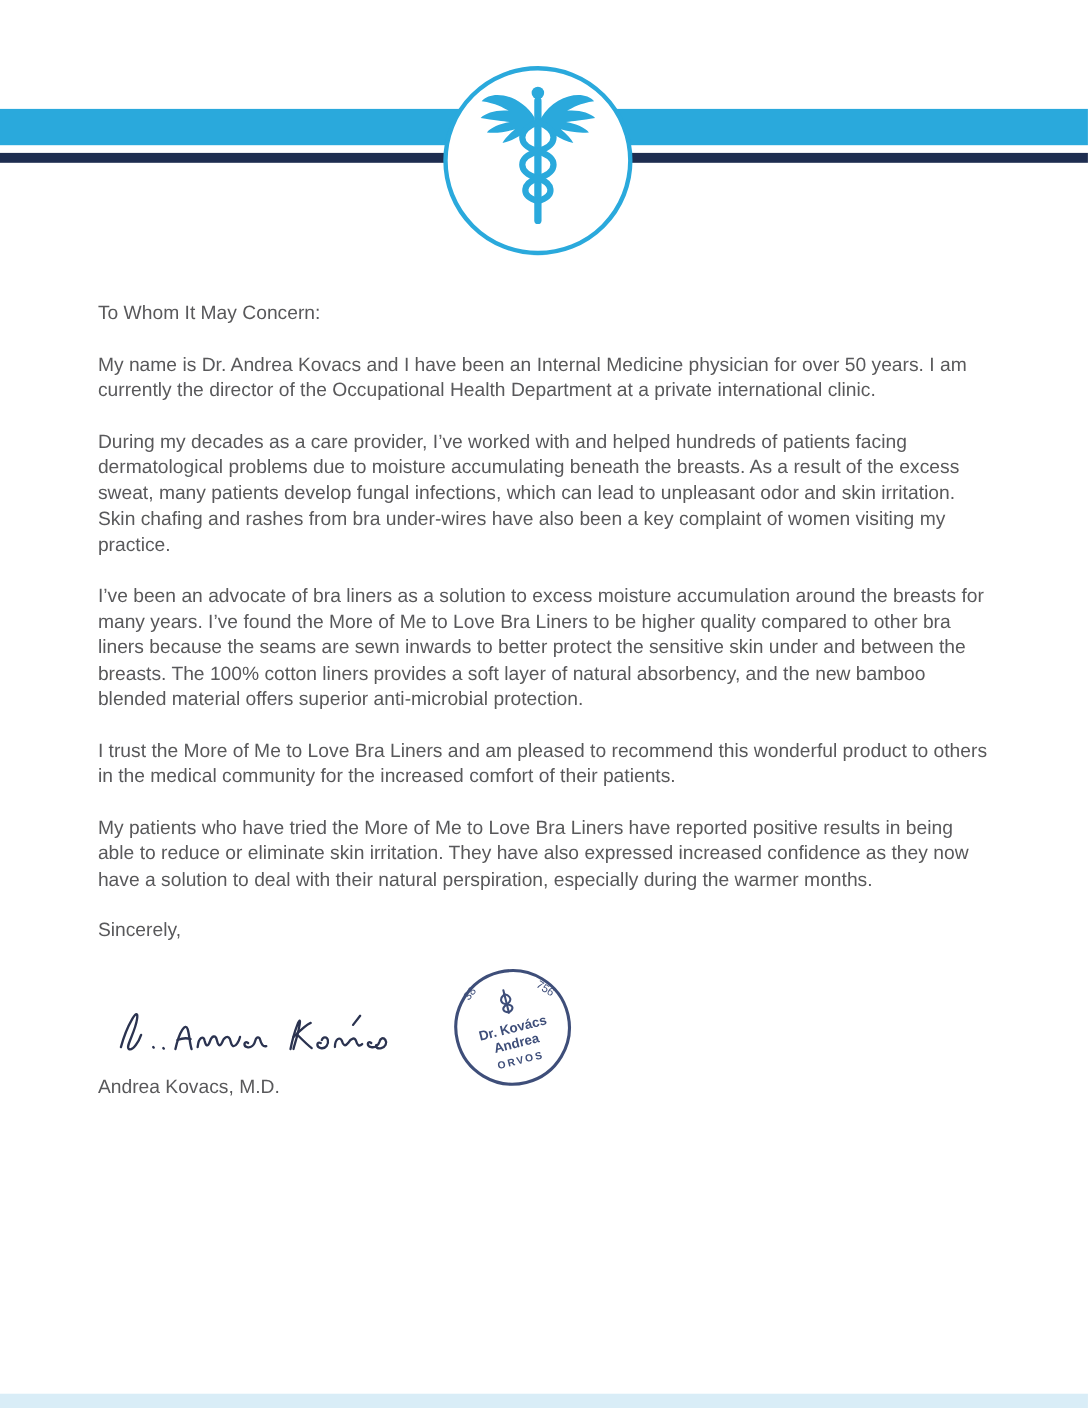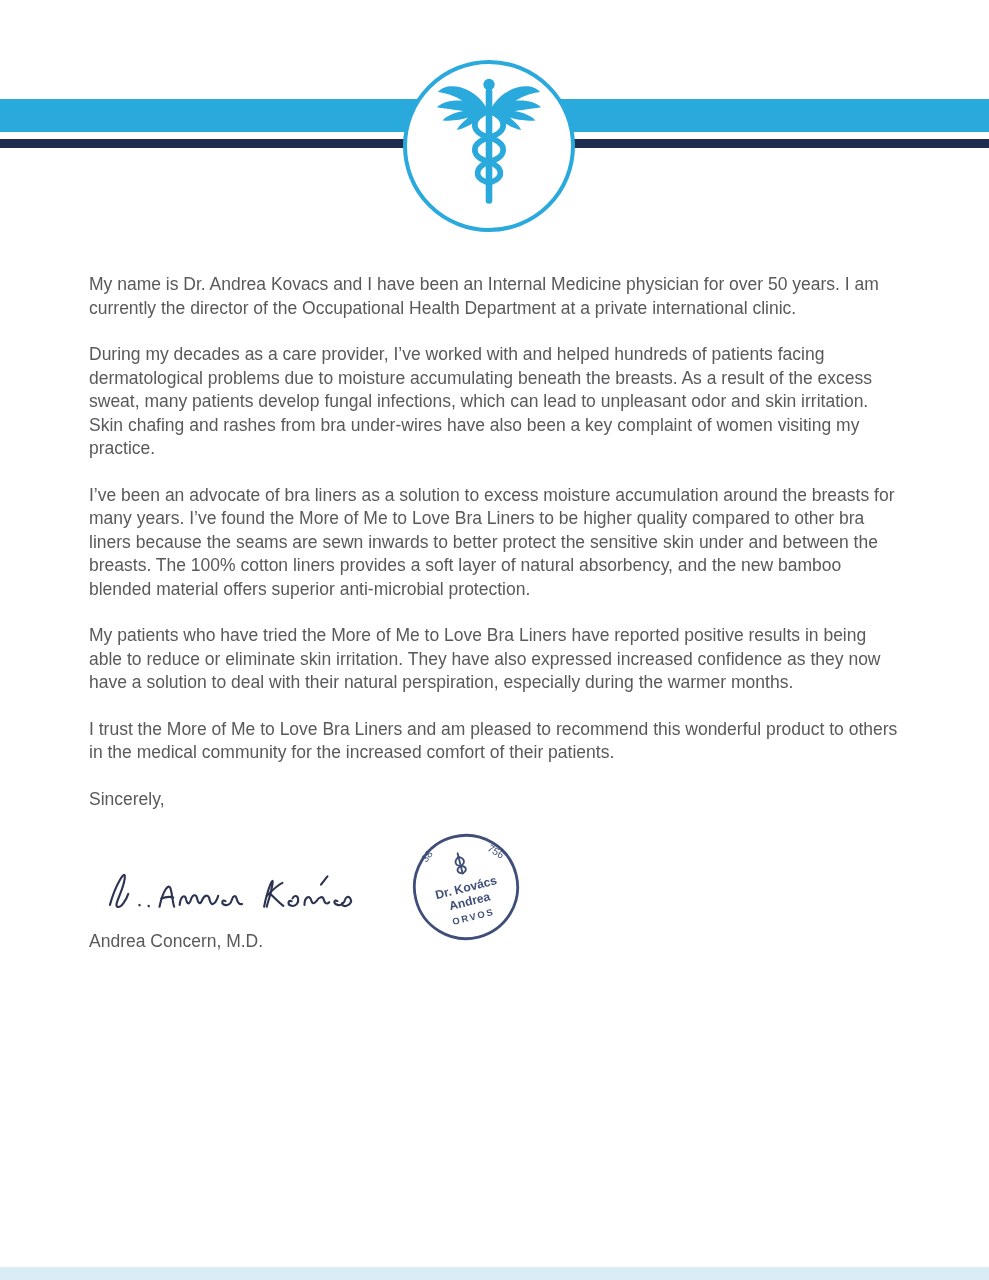--- a/index.html
+++ b/index.html
@@ -74,25 +74,26 @@
         <use href="#wingL" transform="translate(120,0) scale(-1,1)"></use>
       </g>
       <g fill="none" stroke="#2aa9dc" stroke-width="6" stroke-linecap="round">
         <path d="M60 38 C40 46 40 60 60 66 C80 72 80 86 60 92 C45 97 44 108 57 113"></path>
         <path d="M60 38 C80 46 80 60 60 66 C40 72 40 86 60 92 C75 97 76 108 63 113"></path>
       </g>
     </svg>
   </div>
 
   <div class="letter-body">
+    <p class="salutation">To Whom It May Concern:</p>
     <p>My name is Dr. Andrea Kovacs and I have been an Internal Medicine physician for over 50 years. I am currently the director of the Occupational Health Department at a private international clinic.</p>
     <p>During my decades as a care provider, I’ve worked with and helped hundreds of patients facing dermatological problems due to moisture accumulating beneath the breasts. As a result of the excess sweat, many patients develop fungal infections, which can lead to unpleasant odor and skin irritation. Skin chafing and rashes from bra under-wires have also been a key complaint of women visiting my practice.</p>
     <p>I’ve been an advocate of bra liners as a solution to excess moisture accumulation around the breasts for many years. I’ve found the More of Me to Love Bra Liners to be higher quality compared to other bra liners because the seams are sewn inwards to better protect the sensitive skin under and between the breasts. The 100% cotton liners provides a soft layer of natural absorbency, and the new bamboo blended material offers superior anti-microbial protection.</p>
+    <p>I trust the More of Me to Love Bra Liners and am pleased to recommend this wonderful product to others in the medical community for the increased comfort of their patients.</p>
     <p>My patients who have tried the More of Me to Love Bra Liners have reported positive results in being able to reduce or eliminate skin irritation. They have also expressed increased confidence as they now have a solution to deal with their natural perspiration, especially during the warmer months.</p>
-    <p>I trust the More of Me to Love Bra Liners and am pleased to recommend this wonderful product to others in the medical community for the increased comfort of their patients.</p>
     <p class="closing">Sincerely,</p>
 
     <div class="signature-row">
 
       <svg class="signature-svg" viewBox="0 0 330 85" aria-hidden="true">
         <g fill="none" stroke="#2b3350" stroke-width="2.3" stroke-linecap="round" stroke-linejoin="round">
           <path d="M8 62 C14 40 26 20 24 34 C22 48 12 62 16 64 C20 66 26 56 28 50"></path>
           <path d="M40 62 l0.5 0.5"></path>
           <path d="M50 63 l0.5 0.5"></path>
           <path d="M62 64 C66 46 72 38 74 44 C76 50 76 58 78 64"></path>
@@ -120,17 +121,17 @@
             <path d="M65 32 C59 35 59 40 65 42 C71 44 71 48 65 50"></path>
             <path d="M65 32 C71 35 71 40 65 42 C59 44 59 48 65 50"></path>
           </g>
           <text x="65" y="70" text-anchor="middle" font-family="Liberation Sans, sans-serif" font-size="13" font-weight="bold" fill="#2e3f6e">Dr. Kovács</text>
           <text x="65" y="85" text-anchor="middle" font-family="Liberation Sans, sans-serif" font-size="13" font-weight="bold" fill="#2e3f6e">Andrea</text>
           <text x="65" y="101" text-anchor="middle" letter-spacing="2" font-family="Liberation Sans, sans-serif" font-size="10" font-weight="bold" fill="#2e3f6e">ORVOS</text>
         </g>
       </svg>
     </div>
 
-    <p class="signer-name">Andrea Concern, M.D.</p>
+    <p class="signer-name">Andrea Kovacs, M.D.</p>
   </div>
 
   <div class="band-footer"></div>
 </div>
 
 </body></html>

